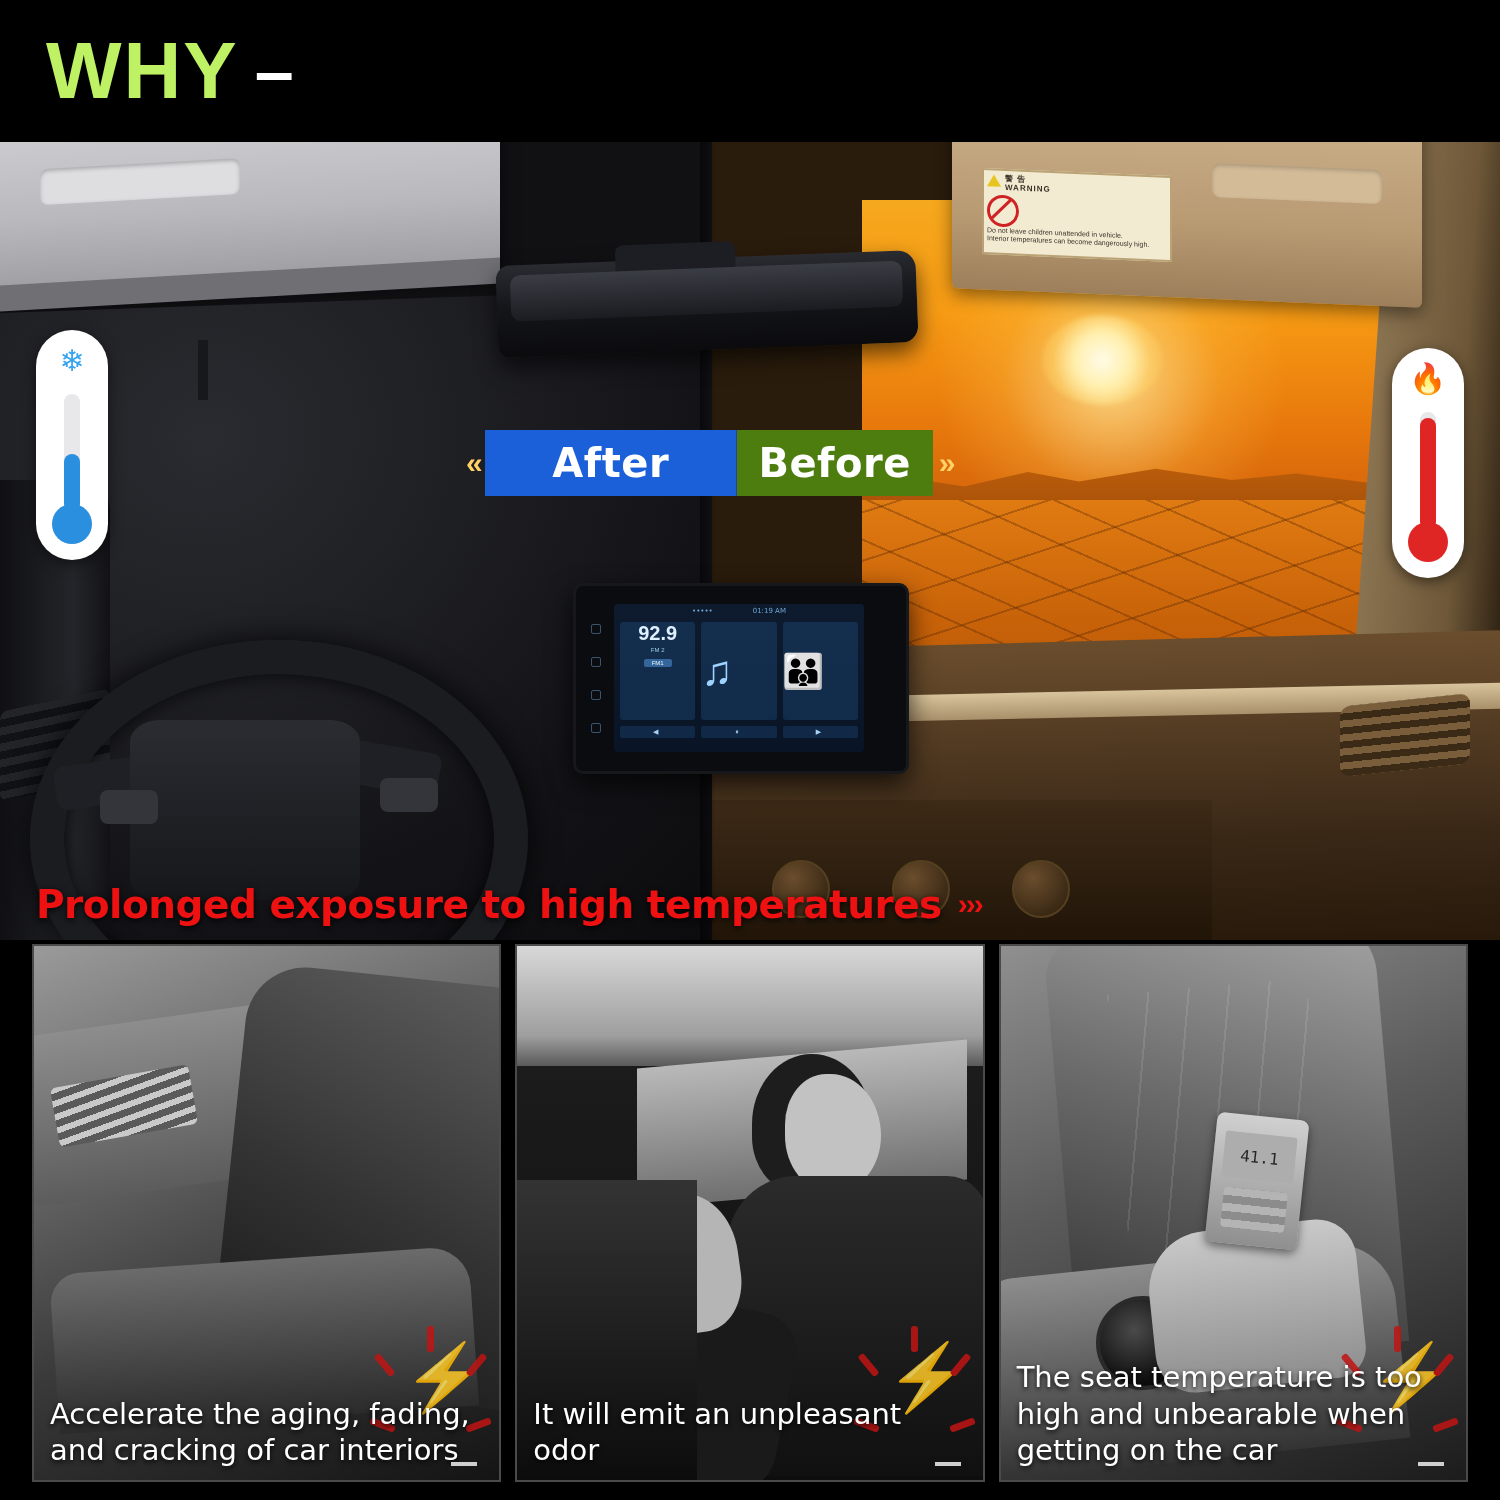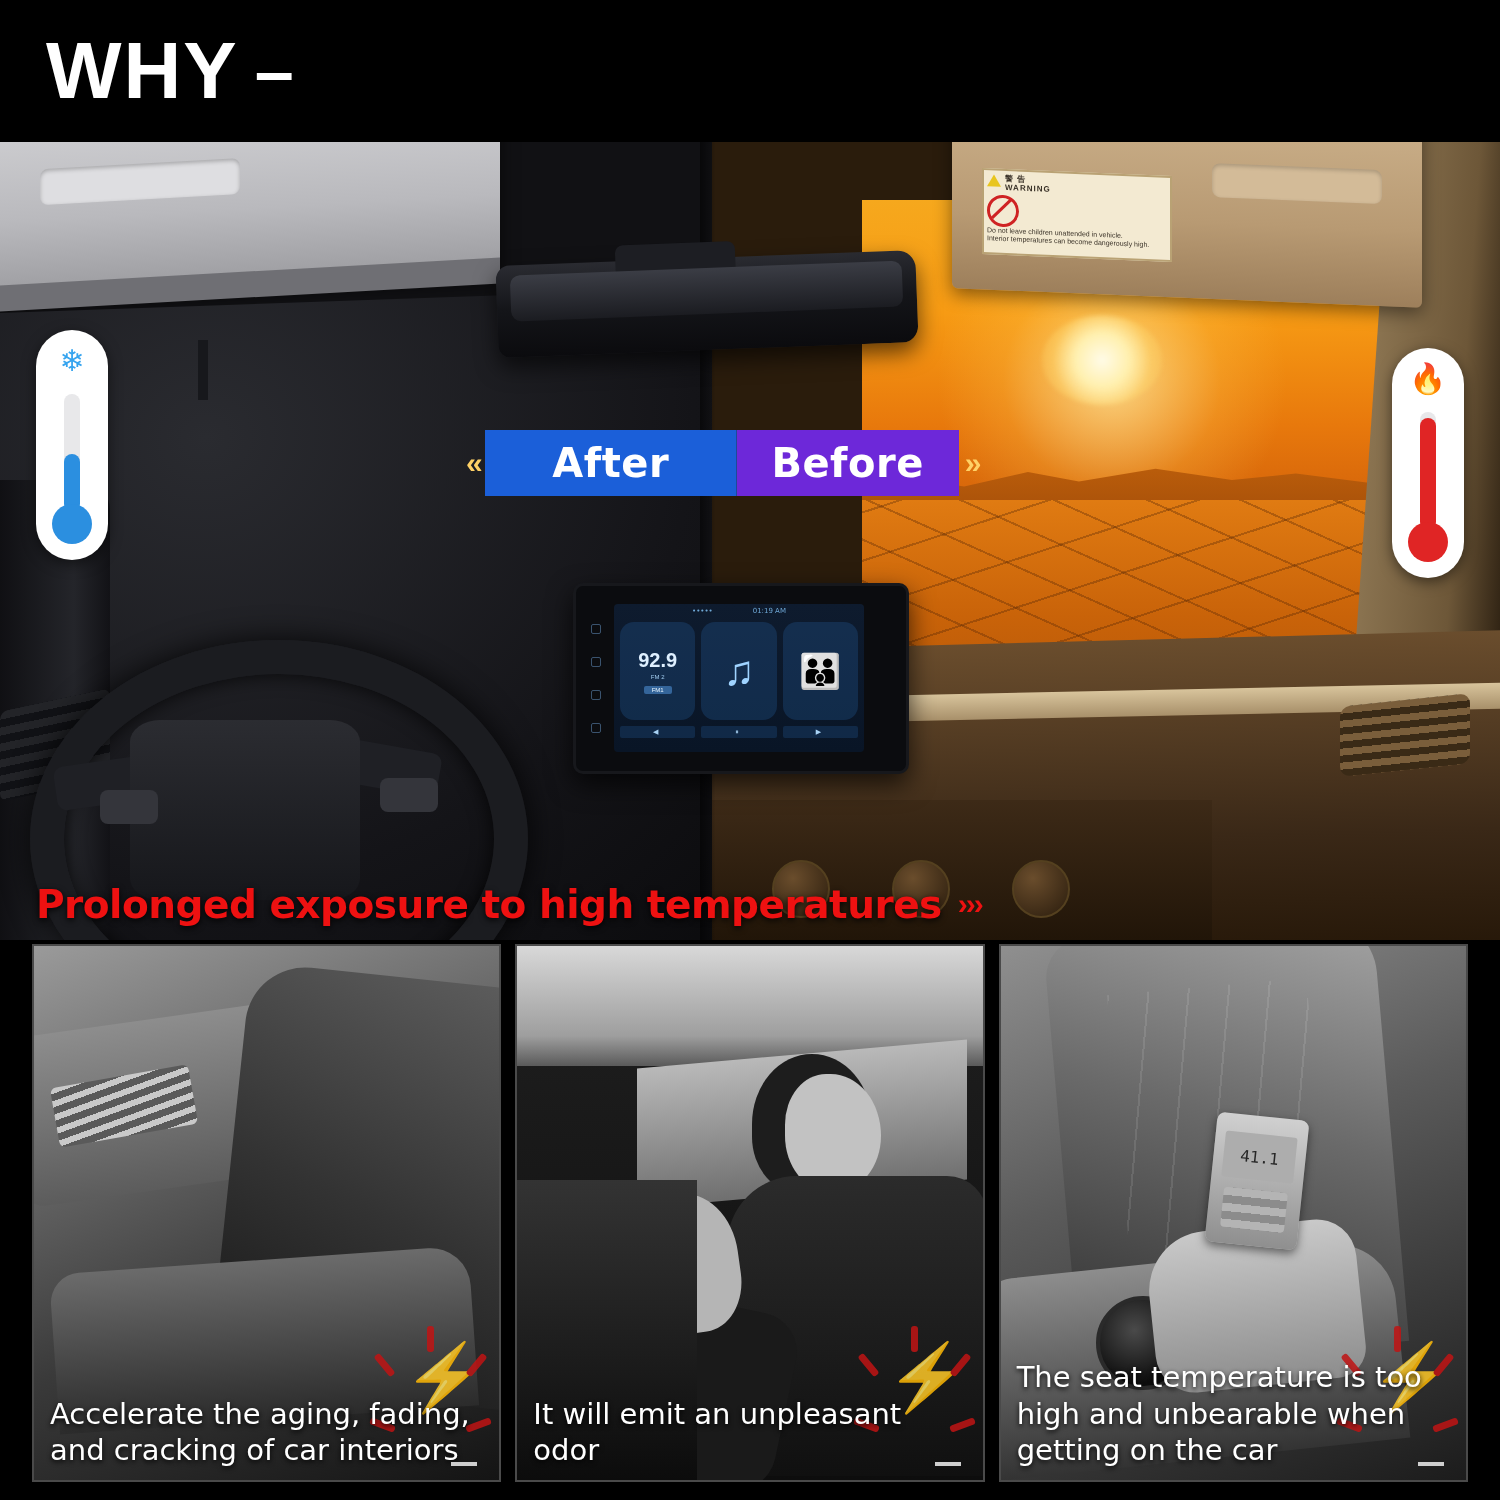--- a/index.html
+++ b/index.html
@@ -25,21 +25,21 @@
     width: 1500px;
     height: 142px;
     background: #000;
     z-index: 40;
     display: flex;
     align-items: center;
     padding-left: 46px;
     box-sizing: border-box;
   }
   .headline .hl-white {
-    color: #ffffff;
+    color: #bef264;
     font-size: 80px;
     font-weight: bold;
     letter-spacing: 2px;
     line-height: 1;
   }
   .headline .hl-dash {
     color: #ffffff;
     font-size: 70px;
     font-weight: bold;
     margin: 0 16px;
@@ -432,22 +432,22 @@
     font-weight: bold;
     letter-spacing: .5px;
     font-family: "DejaVu Sans", sans-serif;
   }
   .pill-after {
     background: #1b5fd9;
     width: 252px;
     clip-path: polygon(0 0, 100% 0, 100% 100%, 0 100%);
   }
   .pill-before {
-    background: #6d28d9;
-    width: 222px;
+    background: #4d7c0f;
+    width: 196px;
   }
   .chev {
     color: #ffd166;
     font-size: 30px;
     font-weight: bold;
     padding: 0 6px;
     letter-spacing: -4px;
   }
 
   
@@ -481,25 +481,25 @@
   }
   .info-tiles {
     display: flex;
     gap: 6px;
     padding: 4px 6px;
   }
   .info-tile {
     flex: 1;
     height: 98px;
     background: rgba(36,92,156,.30);
-    border-radius: 14px;
+    border-radius: 3px;
     position: relative;
     display: flex;
     align-items: center;
-    justify-content: center;
+    justify-content: flex-start;
     color: #bfe0ff;
     font-size: 9px;
   }
   .info-tile.radio { flex-direction: column; gap: 2px; }
   .info-radio-freq { font-size: 20px; color: #dff0ff; font-weight: bold; }
   .info-radio-sub { font-size: 6px; color: #9fc9ec; }
   .info-radio-btn {
     margin-top: 4px;
     background: rgba(80,150,220,.55);
     color: #eaf6ff;

